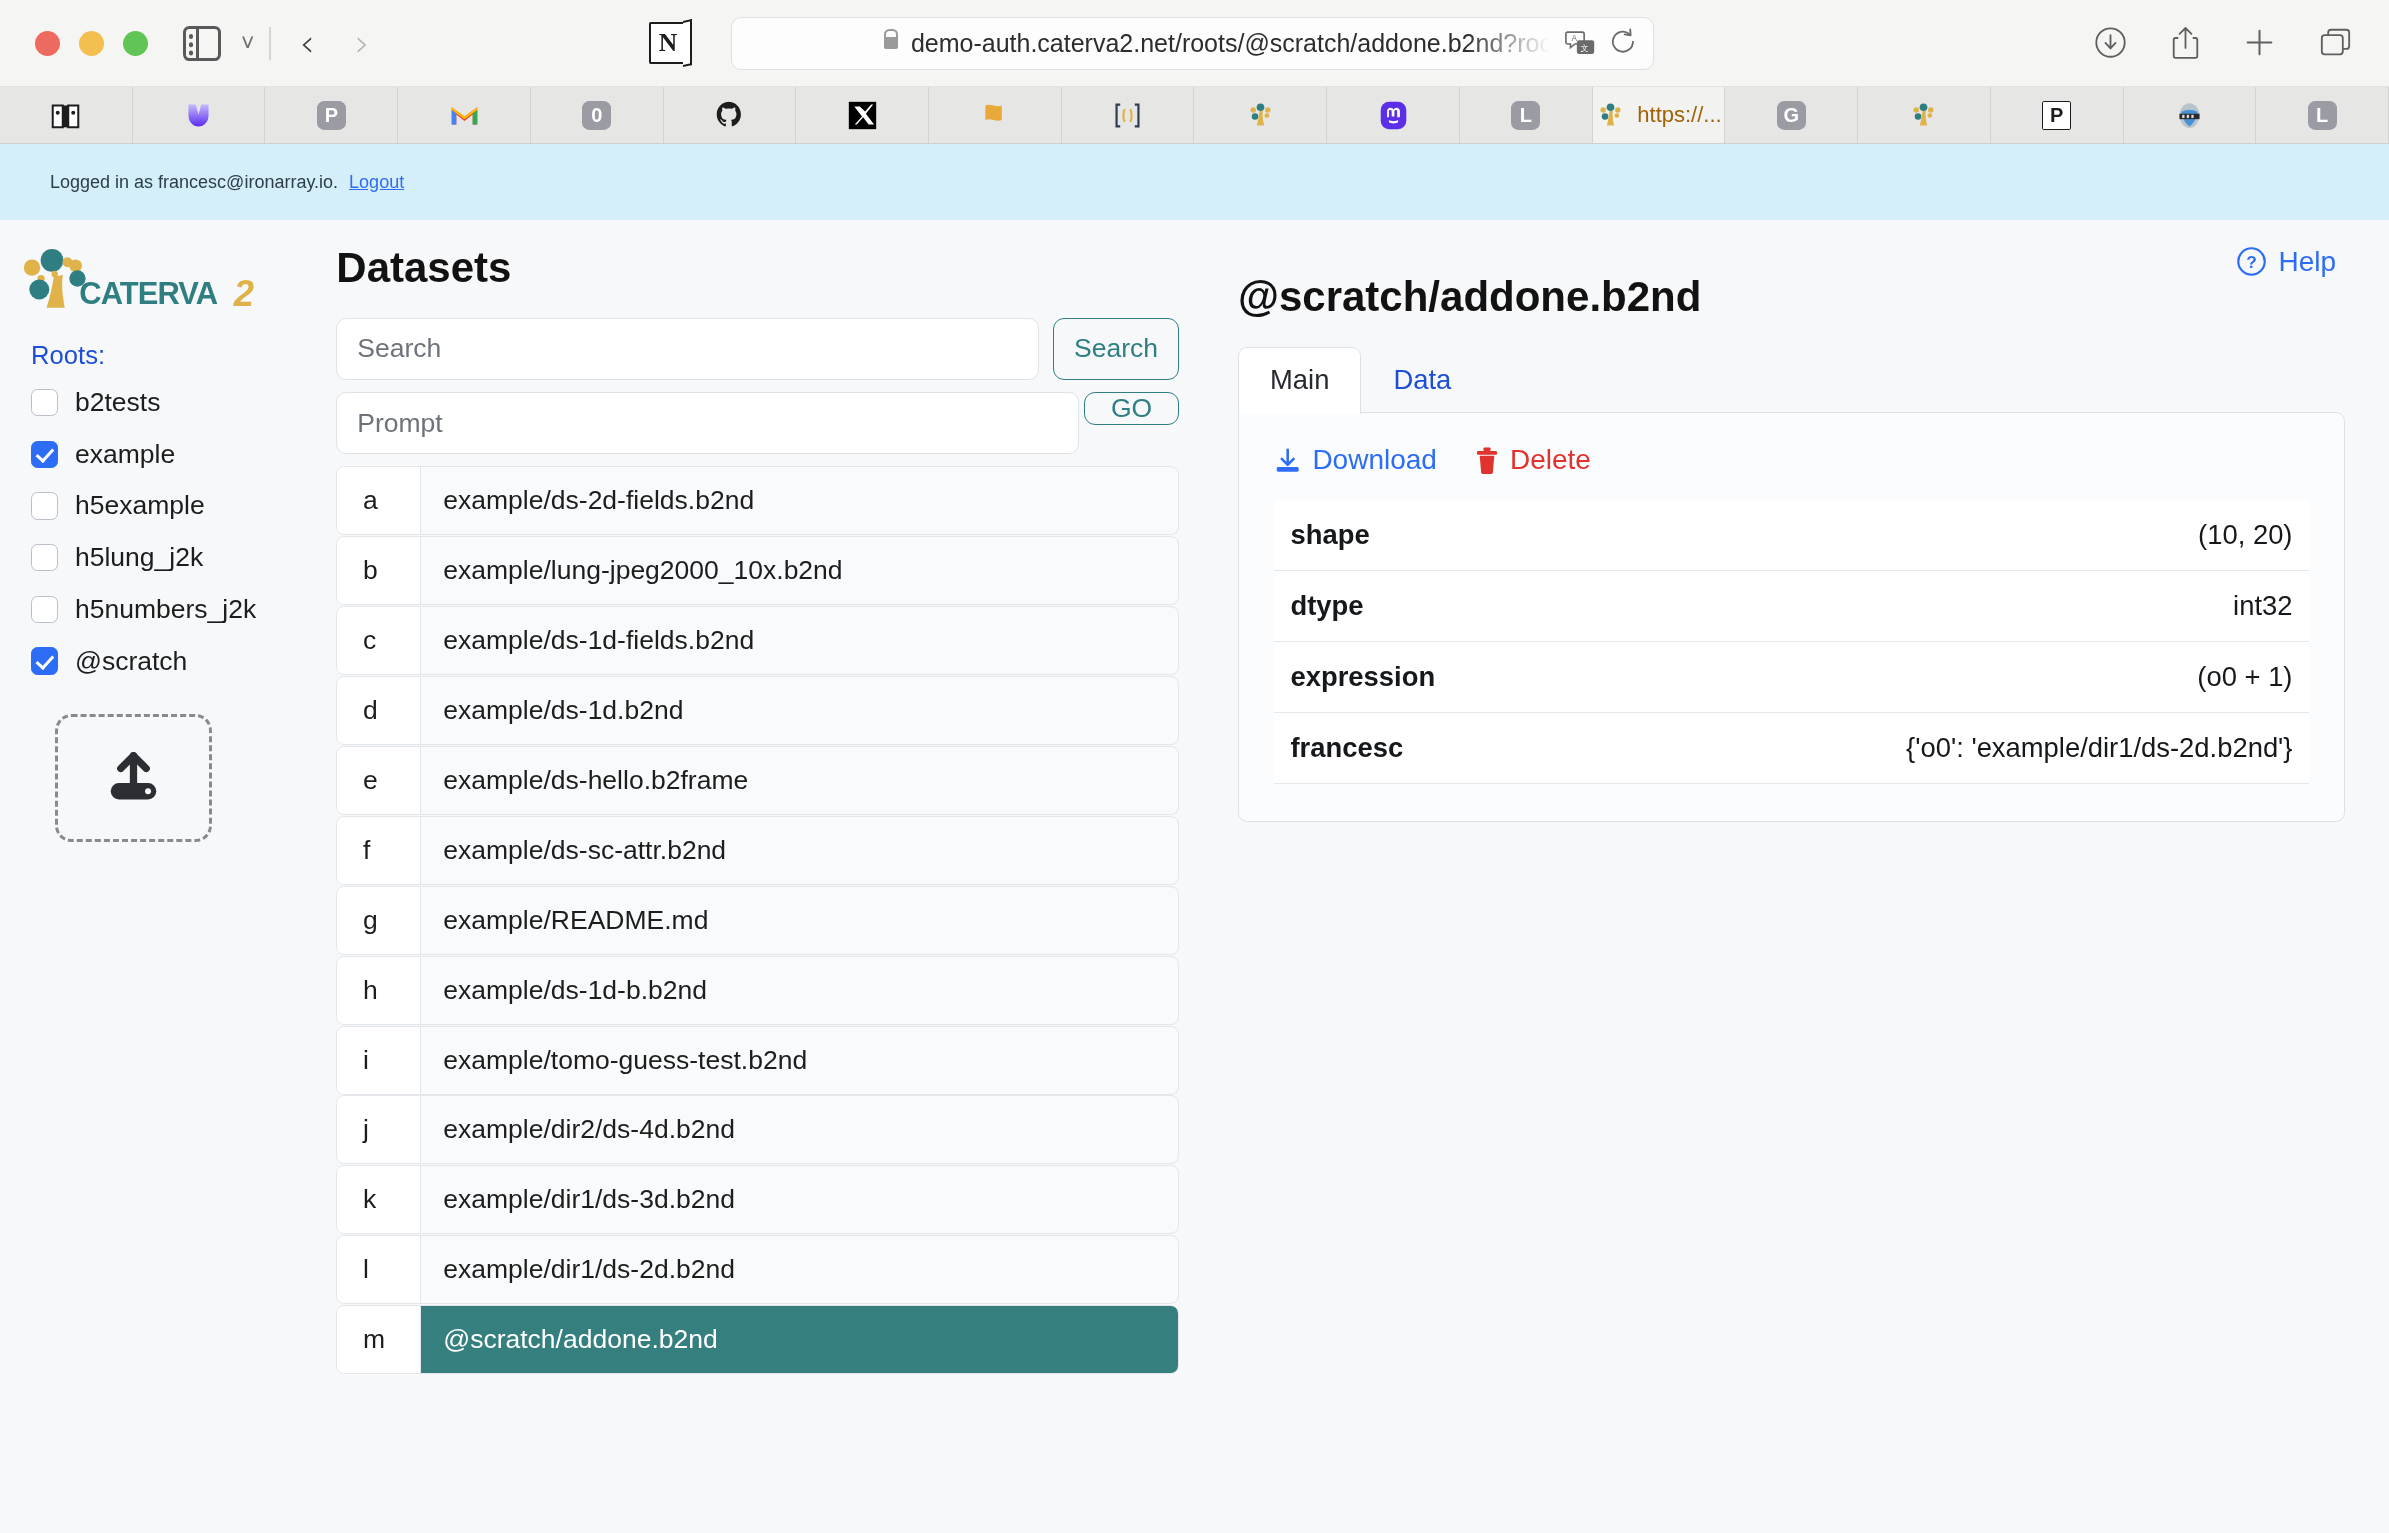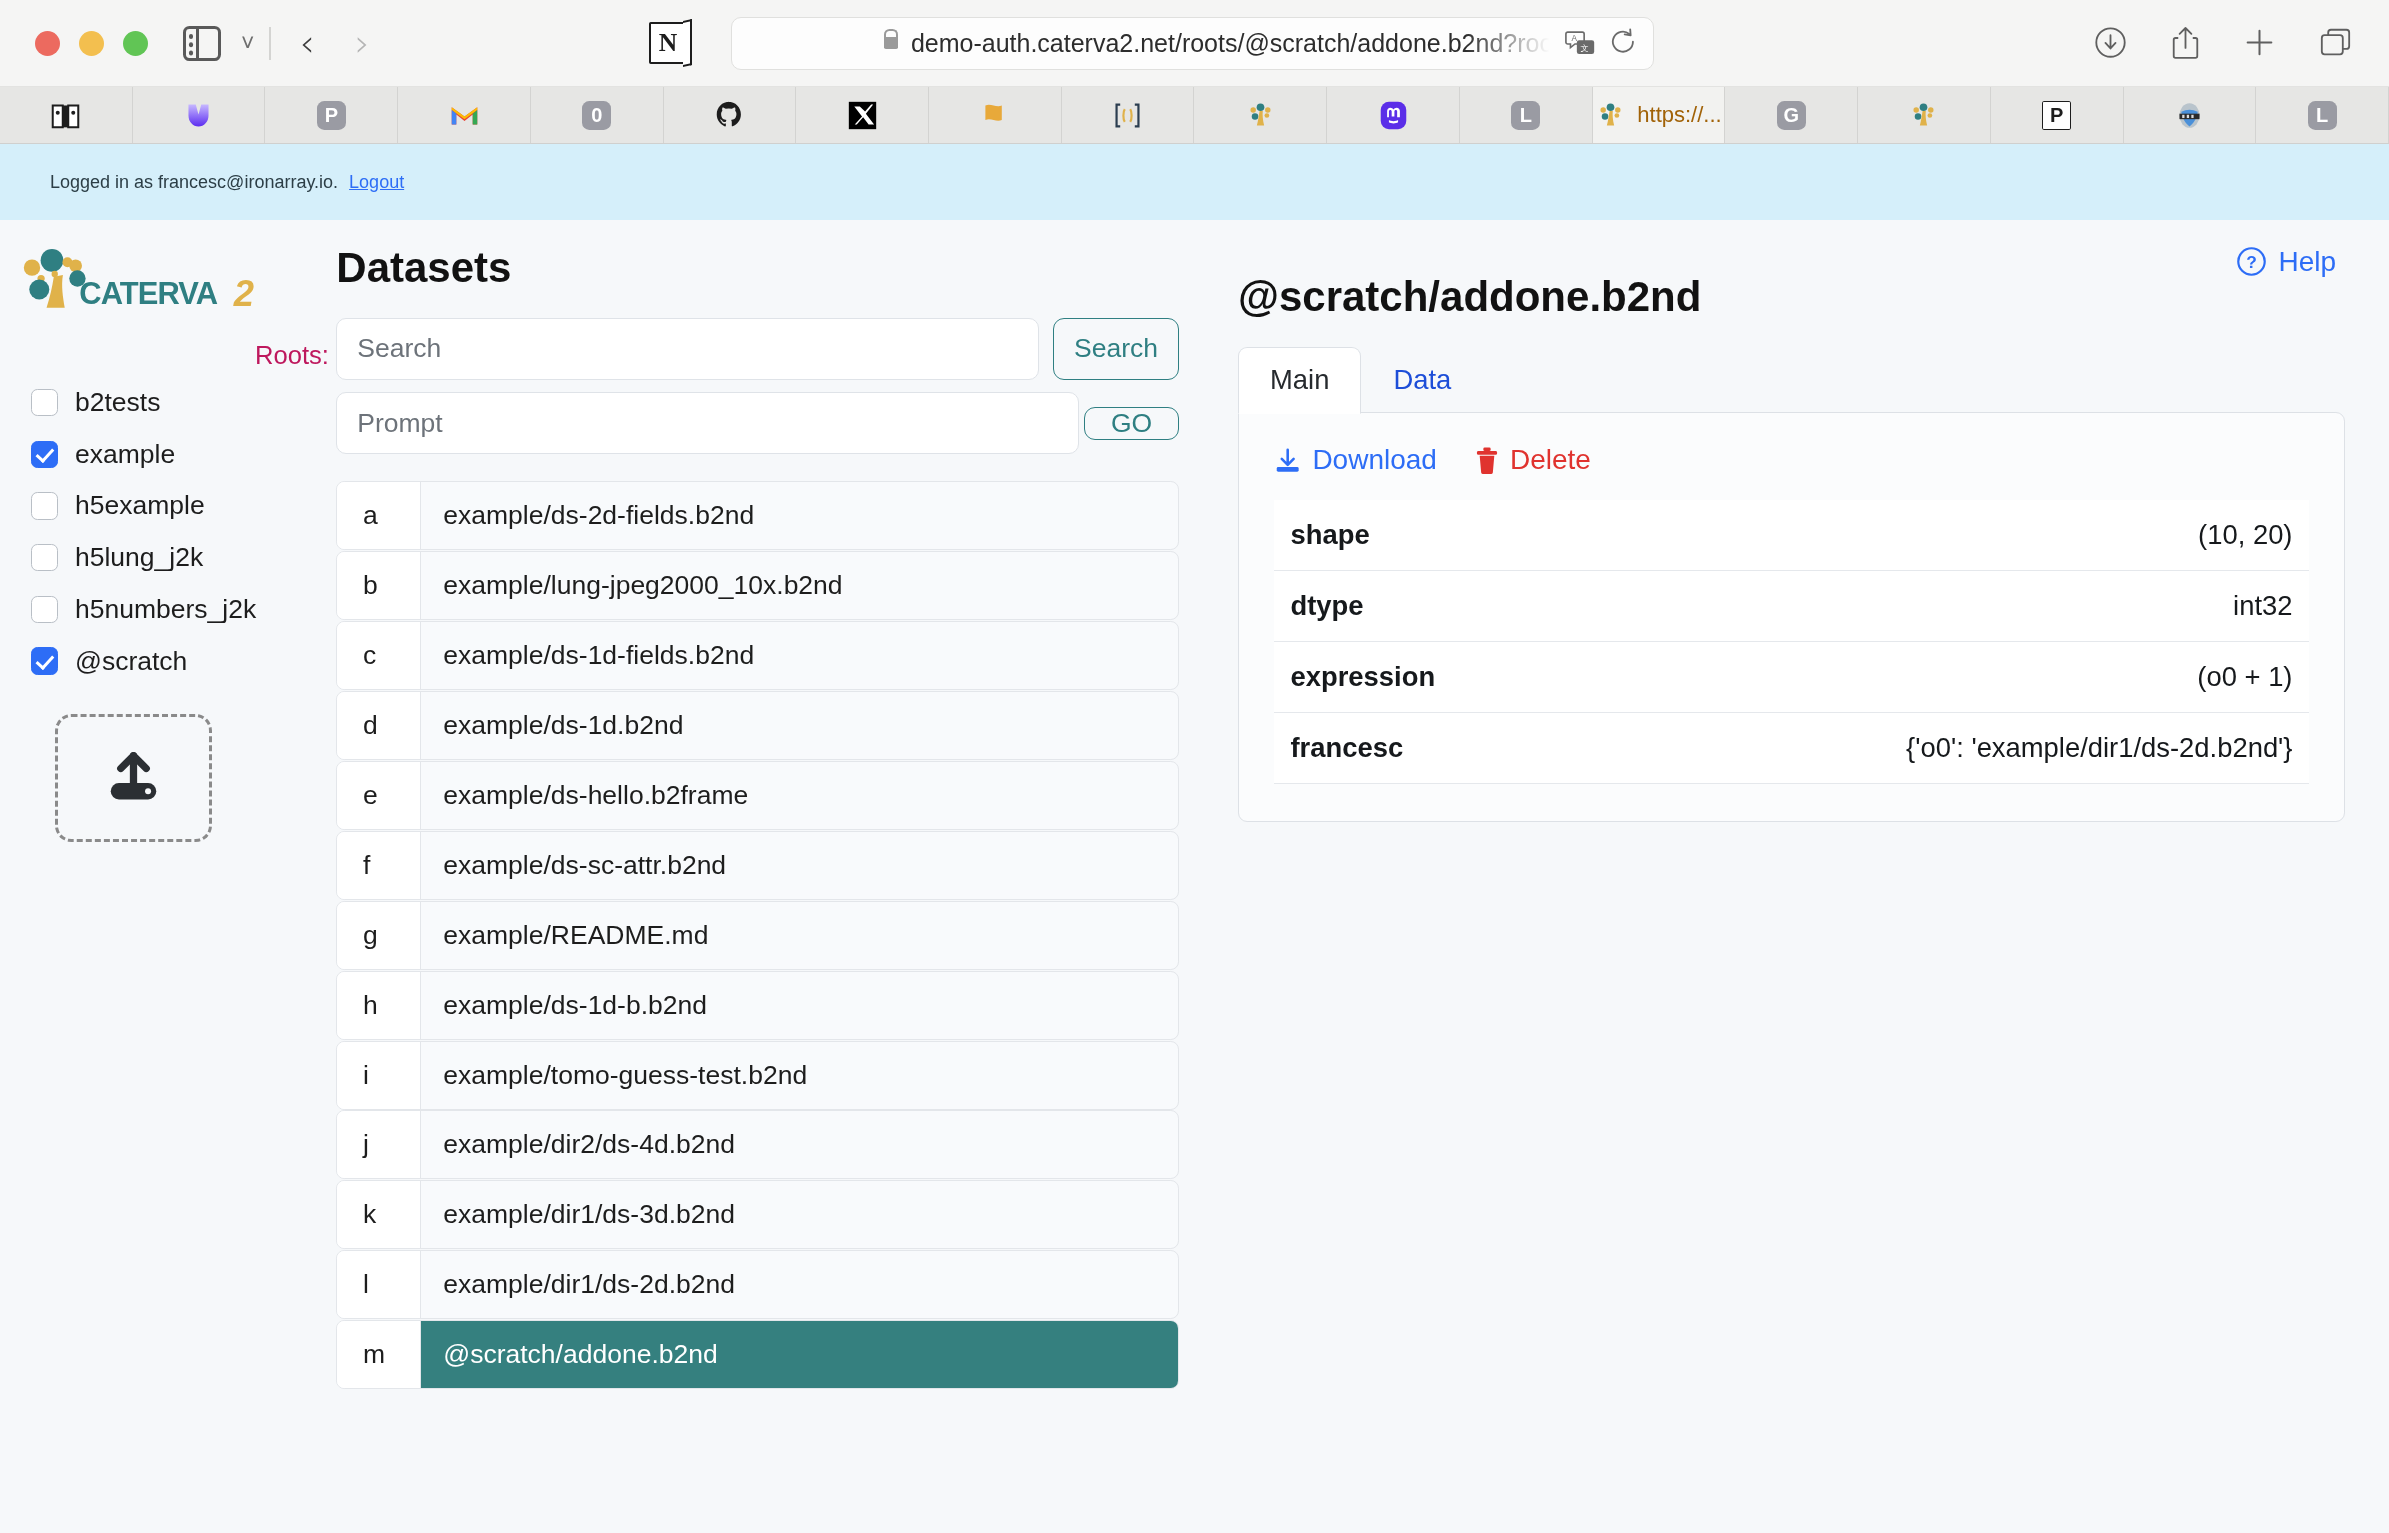--- a/index.html
+++ b/index.html
@@ -161,21 +161,21 @@
   .page {
     display: flex;
     padding: 24px 0 0 0;
     position: relative;
     height: calc(1534px - 87px - 57px - 76px);
   }
 
   
   .sidebar { width: 329px; padding-left: 14.6px; flex: none; }
   .logo { width: 274px; height: 80px; display: block; margin-bottom: 16.5px; }
-  .roots-title { font-size: 25.6px; color: #be185d; margin: 0 0 9.1px 16.5px; text-align: right; }
+  .roots-title { font-size: 25.6px; color: #1d4ed8; margin: 0 0 9.1px 16.5px; }
   .root-item {
     display: flex; align-items: center;
     margin: 0 0 3.7px 16.5px;
     height: 48px;
     text-align: right;
   }
   .cb {
     width: 27.4px; height: 27.4px; border-radius: 6.4px;
     border: 1.8px solid #b9bfc6; background: #fff;
     flex: none; margin-right: 16.5px;
@@ -217,21 +217,21 @@
   .btn-outline {
     border: 1.8px solid #2f7f82;
     color: #2f7f82;
     background: transparent;
     border-radius: 11px;
     font-size: 26.5px;
     padding: 0 20px;
     cursor: pointer;
     font-family: "Liberation Sans", sans-serif;
   }
-  .go-row { display: flex; align-items: center; gap: 5px; margin-bottom: 27px; }
+  .go-row { display: flex; align-items: flex-start; gap: 5px; margin-bottom: 12px; }
   .go-row .text-input { background: #fff; }
   .btn-go { width: 95px; }
 
   .ds-list { display: flex; flex-direction: column; }
   .ds-row {
     display: flex; align-items: stretch;
     height: 69px;
     border: 1.4px solid #e3e6ea;
     border-radius: 8.2px;
     margin-bottom: 0.9px;

